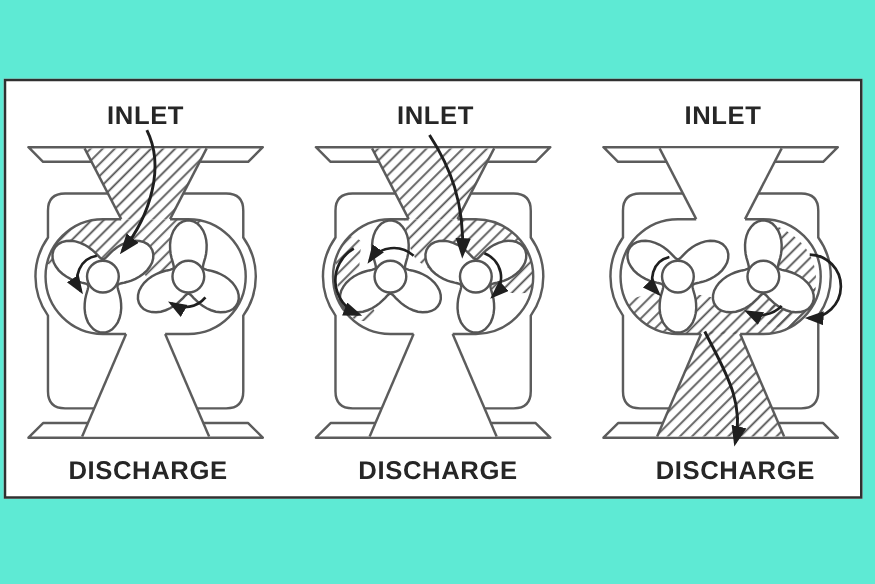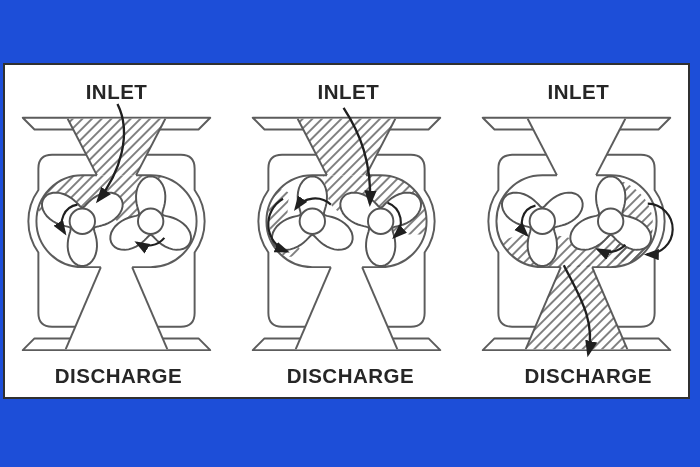--- a/index.html
+++ b/index.html
@@ -1,16 +1,16 @@
 <!DOCTYPE html>
 <html><head>
 <meta charset="utf-8">
 <style>
   html,body{margin:0;padding:0;background:#ffffff;}
-  .stage{position:relative;width:700px;height:467px;background:#1d4ed8;overflow:hidden;
+  .stage{position:relative;width:700px;height:467px;background:#5eead4;overflow:hidden;
          font-family:"Liberation Sans", sans-serif;}
   .frame{position:absolute;left:3px;top:63px;width:687px;height:336px;
          border:2px solid #303030;box-sizing:border-box;background:#ffffff;
          display:flex;flex-direction:row;justify-content:space-between;align-items:stretch;}
   .panel{width:223px;height:332px;display:flex;align-items:center;justify-content:center;}
   svg{display:block;}
   text.lbl{font-family:"Liberation Sans", sans-serif;font-weight:bold;font-size:21px;
            letter-spacing:0.5px;}
 </style>
 </head>

